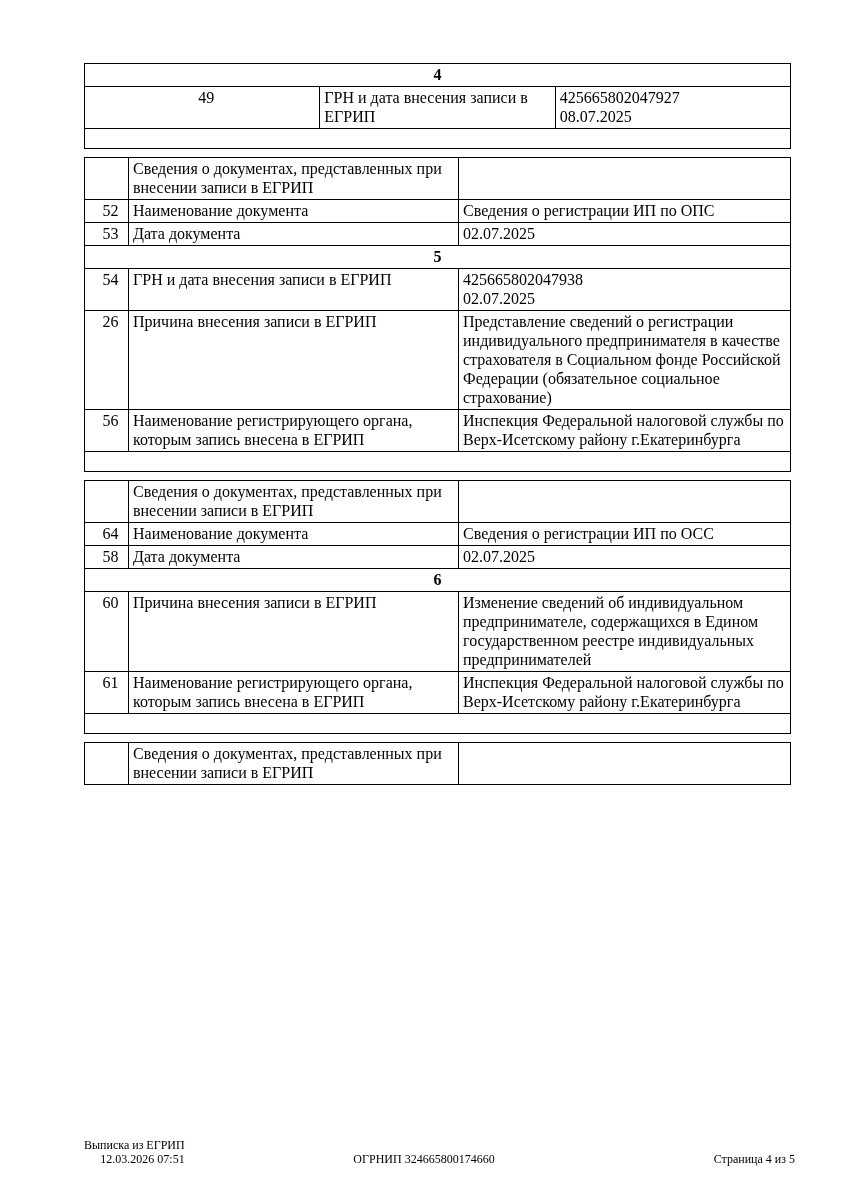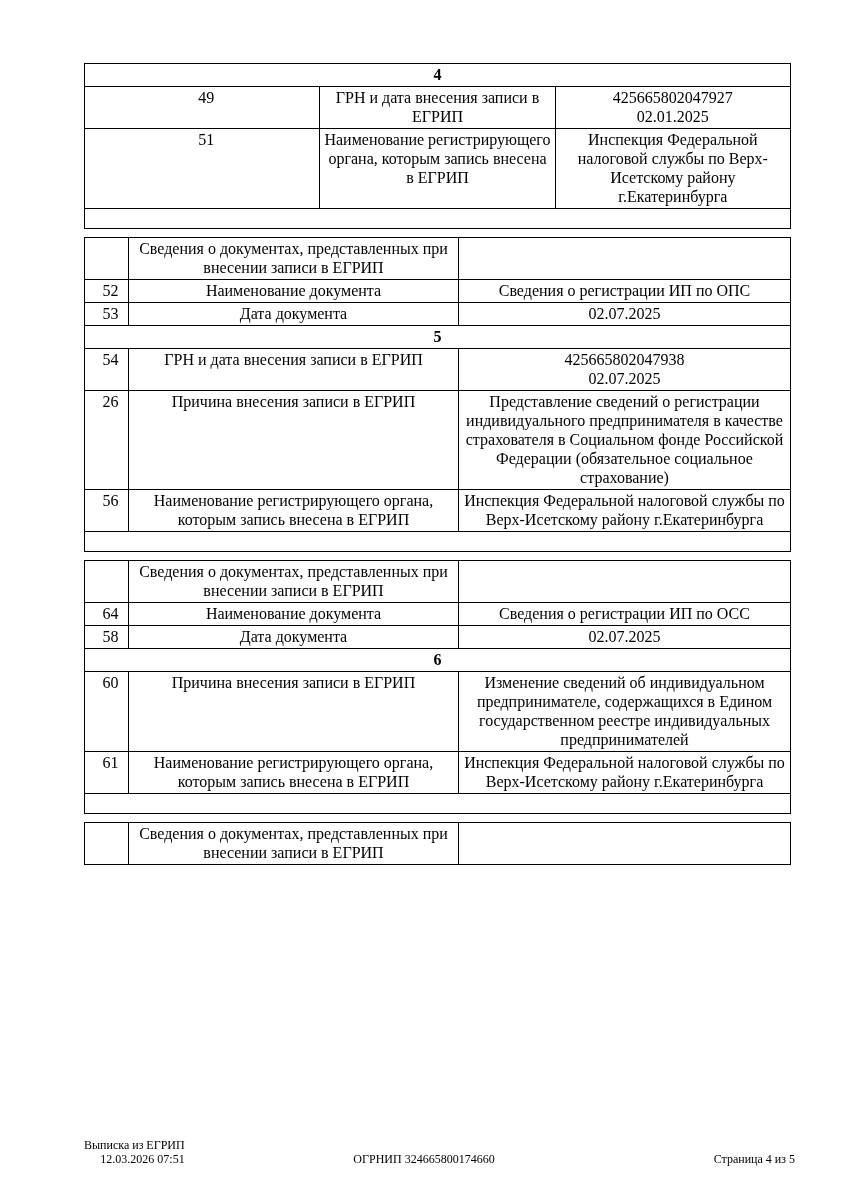--- a/index.html
+++ b/index.html
@@ -12,21 +12,20 @@
   .page { position: absolute; inset: 0; background: #ffffff; }
   .content { position: absolute; left: 84px; top: 63px; width: 707px; }
   table.block {
     width: 100%; border-collapse: collapse; table-layout: fixed;
     margin-bottom: 8px;
   }
   td {
     border: 1px solid #000000; vertical-align: top;
     font-size: 16px; line-height: 19px; padding: 1px 4px 2px 4px;
     overflow-wrap: break-word;
-    text-align: center;
   }
   .c-num   { width: 44px; text-align: center; padding-left: 10px; padding-right: 2px; }
   .c-label { width: 330px; }
   .c-value { white-space: pre-line; }
   .r-section td { text-align: center; font-weight: bold; height: 21px; }
   .r-empty td { height: 20px; }
   .footer {
     position: absolute; left: 0; top: 1138px; width: 848px;
     font-size: 12px; line-height: 14px;
   }
@@ -42,26 +41,21 @@
 
     <table class="block">
       <tbody>
           <tr class="r-section">
         <td colspan="3">4</td>
       </tr>
       <tr>
         <td class="c-num">49</td>
         <td class="c-label">ГРН и дата внесения записи в ЕГРИП</td>
         <td class="c-value">425665802047927
-02.01.2025</td>
-      </tr>
-      <tr>
-        <td class="c-num">51</td>
-        <td class="c-label">Наименование регистрирующего органа, которым запись внесена в ЕГРИП</td>
-        <td class="c-value">Инспекция Федеральной налоговой службы по Верх-Исетскому району г.Екатеринбурга</td>
+08.07.2025</td>
       </tr>
       <tr class="r-empty">
         <td colspan="3"></td>
       </tr>
     </tbody>
       </table>
 
     <table class="block">
       <tbody>
           <tr>

